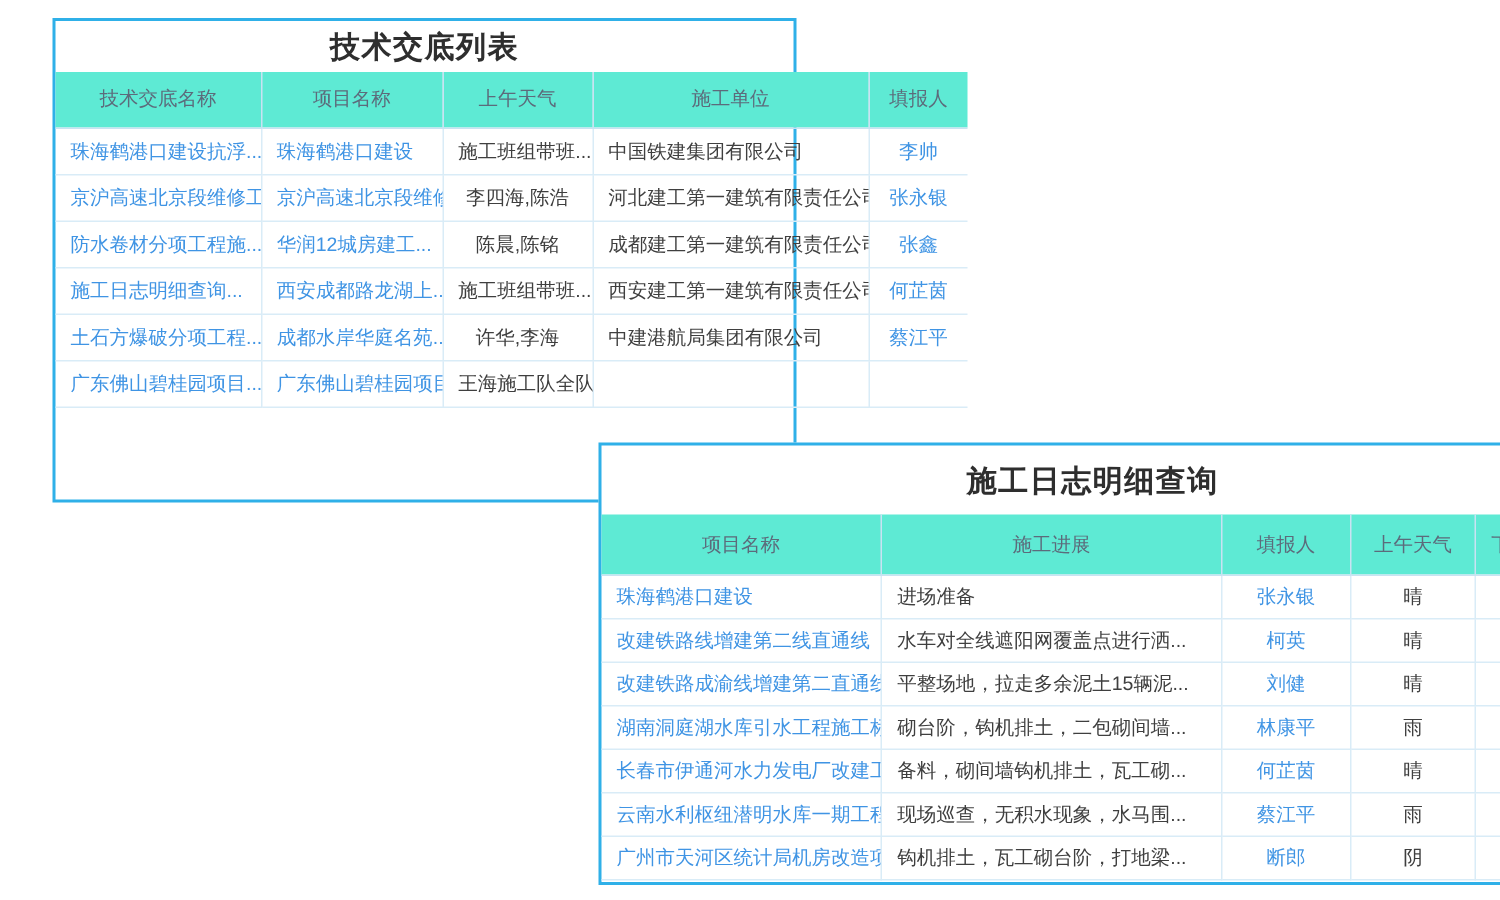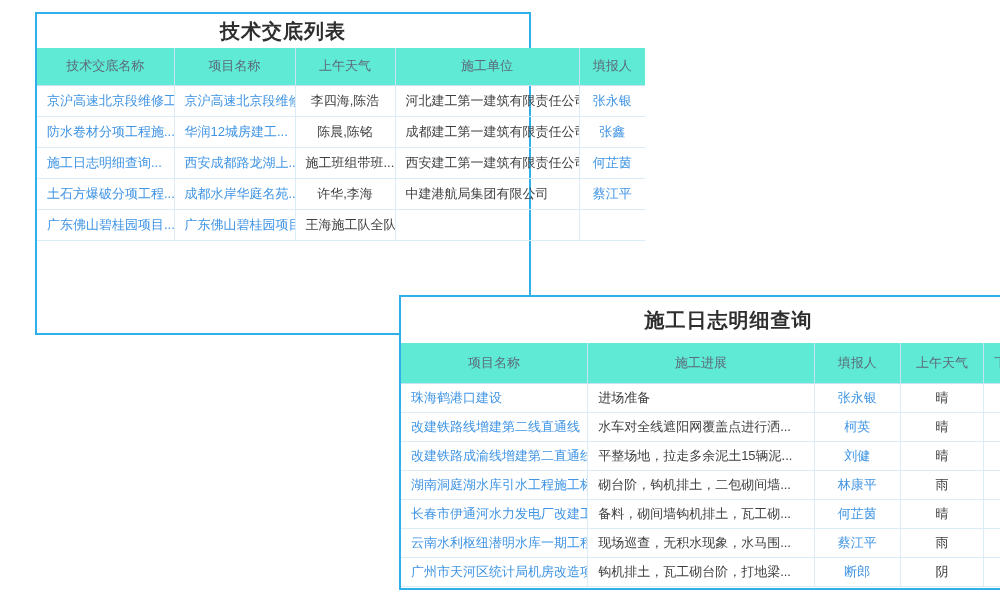--- a/index.html
+++ b/index.html
@@ -55,20 +55,27 @@
     <thead>
       <tr>
         <th>技术交底名称</th>
         <th>项目名称</th>
         <th>上午天气</th>
         <th>施工单位</th>
         <th>填报人</th>
       </tr>
     </thead>
     <tbody>
+      <tr>
+        <td class="link c-left">珠海鹤港口建设抗浮...</td>
+        <td class="link c-left">珠海鹤港口建设</td>
+        <td class="c-center">施工班组带班...</td>
+        <td class="c-left">中国铁建集团有限公司</td>
+        <td class="link c-center">李帅</td>
+      </tr>
       <tr>
         <td class="link c-left">京沪高速北京段维修工程</td>
         <td class="link c-left">京沪高速北京段维修</td>
         <td class="c-center">李四海,陈浩</td>
         <td class="c-left">河北建工第一建筑有限责任公司</td>
         <td class="link c-center">张永银</td>
       </tr>
       <tr>
         <td class="link c-left">防水卷材分项工程施...</td>
         <td class="link c-left">华润12城房建工...</td>

